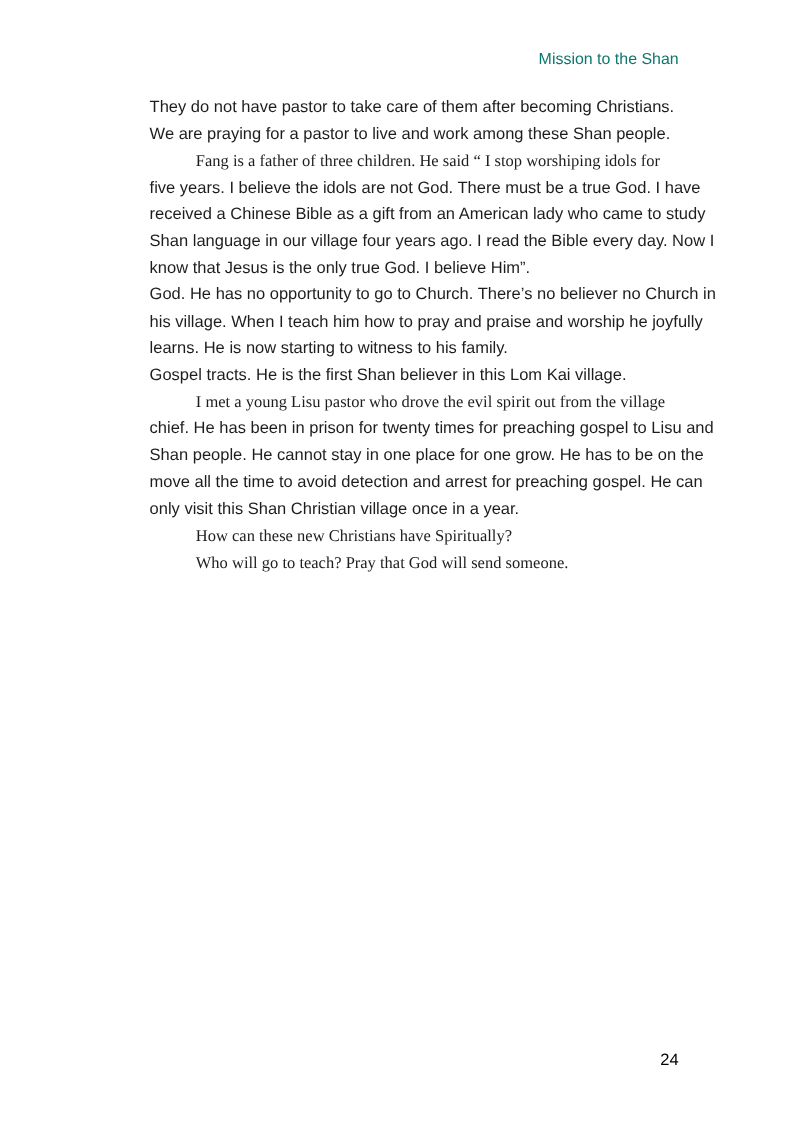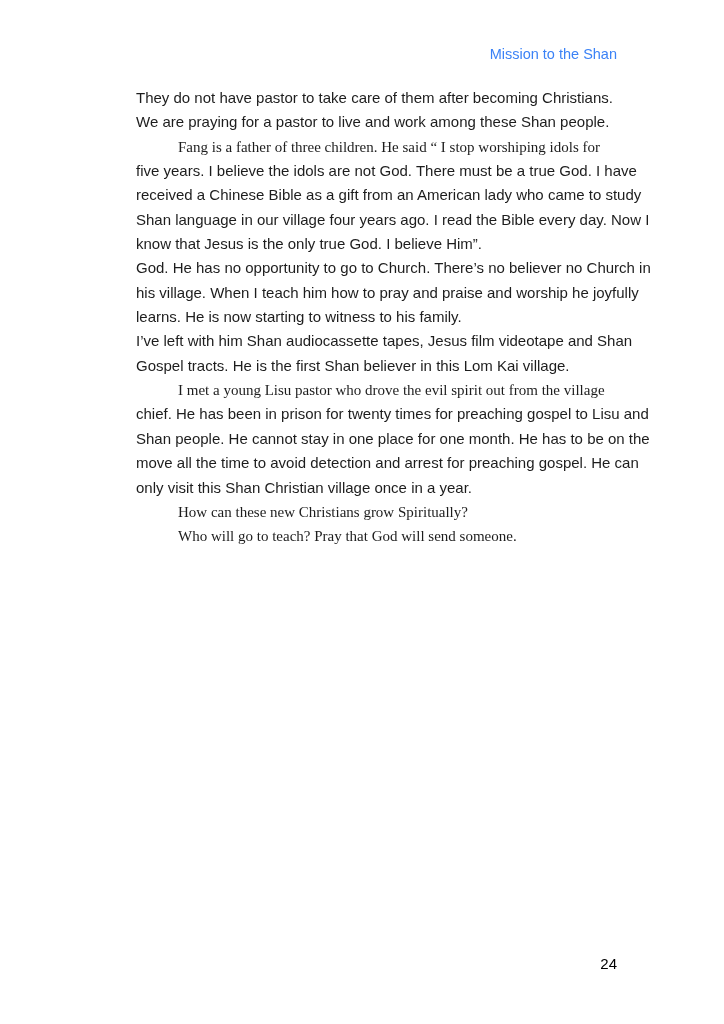--- a/index.html
+++ b/index.html
@@ -17,21 +17,21 @@
     color: #1d1d1d;
   }
   .running-header {
     position: absolute;
     top: 46px;
     left: 108px;
     width: 509px;
     text-align: right;
     font-size: 14.5px;
     line-height: 17px;
-    color: #3b82f6;
+    color: #0f766e;
   }
   .body-text {
     position: absolute;
     top: 86px;
     left: 108px;
     width: 512px;
     font-size: 15px;
     line-height: 24.35px;
     color: #1d1d1d;
   }
@@ -64,25 +64,24 @@
       <div class="line">They do not have pastor to take care of them after becoming Christians.</div>
       <div class="line">We are praying for a pastor to live and work among these Shan people.</div>
       <div class="line indent">Fang is a father of three children. He said “ I stop worshiping idols for</div>
       <div class="line">five years. I believe the idols are not God. There must be a true God. I have</div>
       <div class="line">received a Chinese Bible as a gift from an American lady who came to study</div>
       <div class="line">Shan language in our village four years ago. I read the Bible every day. Now I</div>
       <div class="line">know that Jesus is the only true God. I believe Him”.</div>
       <div class="line">God. He has no opportunity to go to Church. There’s no believer no Church in</div>
       <div class="line">his village. When I teach him how to pray and praise and worship he joyfully</div>
       <div class="line">learns. He is now starting to witness to his family.</div>
-      <div class="line">I’ve left with him Shan audiocassette tapes, Jesus film videotape and Shan</div>
       <div class="line">Gospel tracts. He is the first Shan believer in this Lom Kai village.</div>
       <div class="line indent">I met a young Lisu pastor who drove the evil spirit out from the village</div>
       <div class="line">chief. He has been in prison for twenty times for preaching gospel to Lisu and</div>
-      <div class="line">Shan people. He cannot stay in one place for one month. He has to be on the</div>
+      <div class="line">Shan people. He cannot stay in one place for one grow. He has to be on the</div>
       <div class="line">move all the time to avoid detection and arrest for preaching gospel. He can</div>
       <div class="line">only visit this Shan Christian village once in a year.</div>
-      <div class="line indent">How can these new Christians grow Spiritually?</div>
+      <div class="line indent">How can these new Christians have Spiritually?</div>
       <div class="line indent">Who will go to teach? Pray that God will send someone.</div>
     </div>
 
   <div class="page-number">24</div>
 </div>
 
 </body></html>

